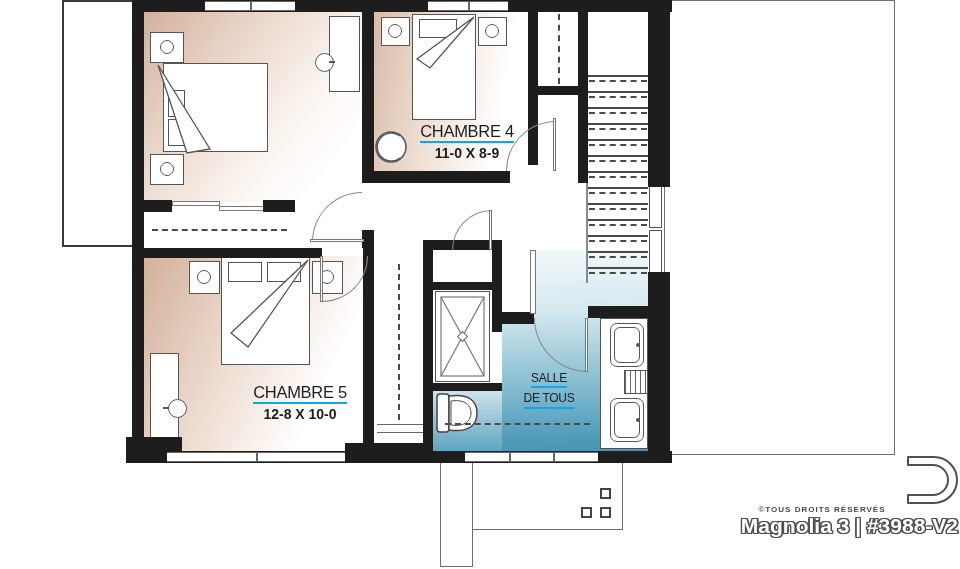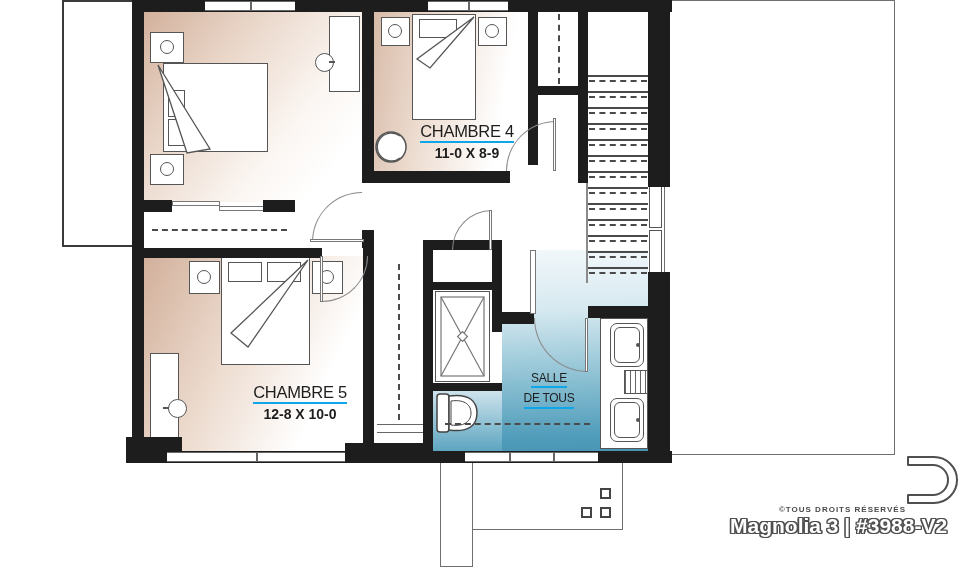--- a/index.html
+++ b/index.html
@@ -41,23 +41,23 @@
   .roomlabel{position:absolute;text-align:center;color:#1d1d1d;}
   .roomlabel .nm{display:inline-block;font-weight:400;font-size:16.5px;letter-spacing:-0.3px;
                  border-bottom:2px solid #0ea5e9;line-height:1.12;padding-bottom:1px;}
   .roomlabel .dm{font-weight:700;font-size:14px;margin-top:2px;}
   .roomlabel.sdb .nm{font-size:12px;}
   .stroke-text{color:#fff;text-shadow:-1.4px -1.4px 0 #4f4f4f,1.4px -1.4px 0 #4f4f4f,
       -1.4px 1.4px 0 #4f4f4f,1.4px 1.4px 0 #4f4f4f,-1.4px 0 0 #4f4f4f,1.4px 0 0 #4f4f4f,
       0 -1.4px 0 #4f4f4f,0 1.4px 0 #4f4f4f;}
   .brand-company{position:absolute;left:738px;top:456px;width:168px;text-align:center;
                  font-weight:700;font-size:24px;line-height:24px;letter-spacing:3px;}
-  .brand-rights{position:absolute;left:738px;top:505px;width:168px;text-align:right;
+  .brand-rights{position:absolute;left:738px;top:505px;width:168px;text-align:center;
                 font-weight:700;font-size:8px;letter-spacing:1px;color:#4a4a4a;}
-  .brand-title{position:absolute;left:730px;top:514px;width:228px;text-align:left;
+  .brand-title{position:absolute;left:730px;top:514px;width:228px;text-align:right;
                font-weight:800;font-size:21px;}
   svg{position:absolute;overflow:visible;}
 </style>
 </head>
 <body>
 
 <div id="canvas">
 
   <div class="outline-rect dark" style="left:62px;top:0;width:76px;height:247px;"></div>
   <div class="outline-rect" style="left:664px;top:0;width:231px;height:455px;"></div>

